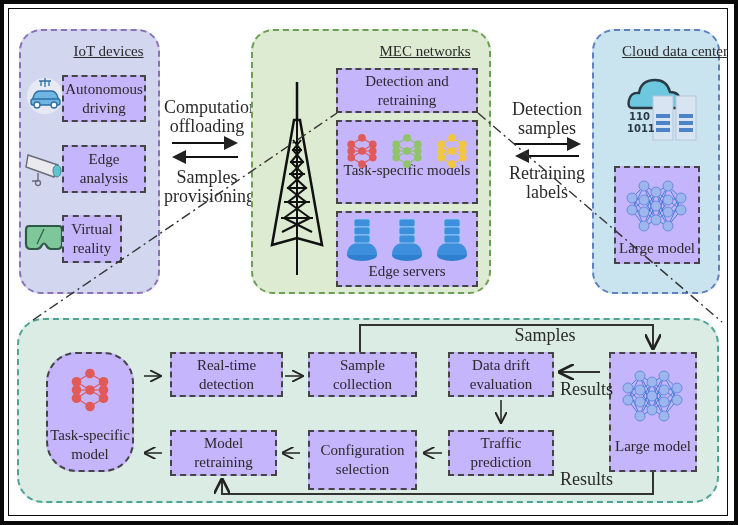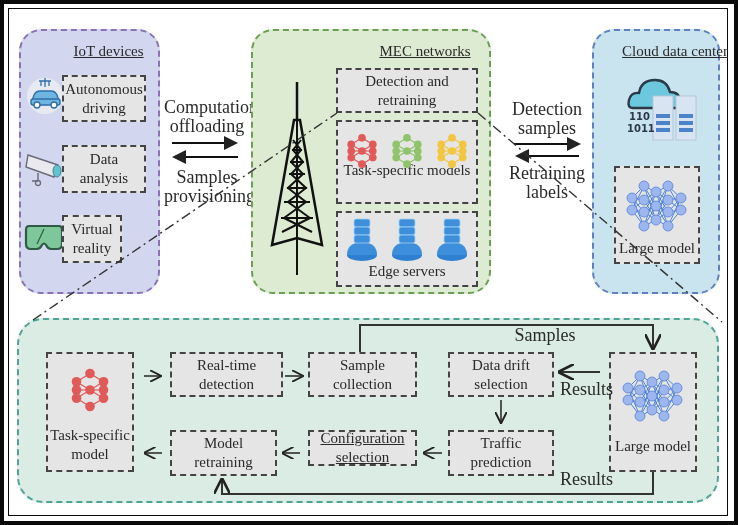--- a/index.html
+++ b/index.html
@@ -6,21 +6,21 @@
   body{width:738px;height:525px;position:relative;overflow:hidden;font-family:"Liberation Serif","DejaVu Serif",serif;color:#2a2a2a;}
   .frame-outer{position:absolute;left:0;top:0;width:730px;height:517px;border:4px solid #0a0a0a;}
   .frame-inner{position:absolute;left:8px;top:8px;width:718px;height:506px;border:1.5px solid #0a0a0a;}
   .abs{position:absolute;}
   .region{position:absolute;border-radius:22px;box-sizing:border-box;}
   .iot{left:19px;top:29px;width:141px;height:265px;background:#d3d6ef;border:2.5px dashed #8a72b5;}
   .mec{left:251px;top:29px;width:240px;height:265px;background:#dcebd2;border:2.5px dashed #6c9f55;}
   .cloud{left:592px;top:29px;width:128px;height:265px;background:#c9e3ef;border:2.5px dashed #5f7fbd;}
   .flow{left:17px;top:318px;width:702px;height:185px;background:#daece4;border:2.5px dashed #4ea397;border-radius:26px;}
   .title{position:absolute;text-decoration:underline;font-size:15px;text-align:center;white-space:nowrap;margin-left:19px;}
-  .dbox{position:absolute;background:#e5e5e5;border:2px dashed #444;box-sizing:border-box;display:flex;align-items:center;justify-content:center;text-align:center;font-size:15px;line-height:19px;white-space:pre-line;}
+  .dbox{position:absolute;background:#c4b5fd;border:2px dashed #444;box-sizing:border-box;display:flex;align-items:center;justify-content:center;text-align:center;font-size:15px;line-height:19px;white-space:pre-line;}
   .lbl{position:absolute;font-size:18px;line-height:19px;text-align:center;white-space:pre-line;}
   svg.overlay{position:absolute;left:0;top:0;width:738px;height:525px;pointer-events:none;}
 </style>
 </head>
 <body>
 
 <div class="frame-outer"></div>
 <div class="frame-inner"></div>
 
 <div class="region iot"></div>
@@ -36,21 +36,21 @@
 </svg>
 <div class="dbox" style="left:62px;top:75px;width:84px;height:47px;">Autonomous
 driving</div>
 
 <svg class="abs" style="left:24px;top:145px;" width="42" height="44" viewBox="0 0 42 44">
   <path d="M4 10 L34 20 L30 32 L2 22 Z" fill="#e9e9ee" stroke="#6a6a78" stroke-width="1.4"></path>
   <ellipse cx="33" cy="26" rx="4" ry="6" fill="#5ec4d0" stroke="#4a7f8a" stroke-width="1"></ellipse>
   <path d="M14 28 V36 M14 36 H8" stroke="#6a6a78" stroke-width="1.4"></path>
   <circle cx="14" cy="38" r="2.5" fill="none" stroke="#6a6a78" stroke-width="1.3"></circle>
 </svg>
-<div class="dbox" style="left:62px;top:145px;width:84px;height:48px;">Data
+<div class="dbox" style="left:62px;top:145px;width:84px;height:48px;">Edge
 analysis</div>
 
 <svg class="abs" style="left:24px;top:222px;" width="40" height="32" viewBox="0 0 40 32">
   <path d="M5 4 H35 Q38 4 38 8 V22 Q38 27 33 27 H27 Q24 27 22 23 Q20 20 18 23 Q16 27 13 27 H7 Q2 27 2 22 V8 Q2 4 5 4 Z" fill="#7ec79a" stroke="#2f5a45" stroke-width="2.2"></path>
   <path d="M20 7 L13 22" stroke="#2f5a45" stroke-width="1.2"></path>
 </svg>
 <div class="dbox" style="left:62px;top:215px;width:60px;height:48px;">Virtual
 reality</div>
 
 <div class="lbl" style="left:164px;top:98px;width:86px;">Computation
@@ -266,21 +266,21 @@
     <circle cx="42" cy="14" r="5" fill="#9db6ee" stroke="#5a82d6" stroke-width="0.8"></circle>
     <circle cx="42" cy="28" r="5" fill="#9db6ee" stroke="#5a82d6" stroke-width="0.8"></circle>
     <circle cx="42" cy="40" r="5" fill="#9db6ee" stroke="#5a82d6" stroke-width="0.8"></circle>
     <circle cx="42" cy="54" r="5" fill="#9db6ee" stroke="#5a82d6" stroke-width="0.8"></circle>
     <circle cx="55" cy="26" r="5" fill="#9db6ee" stroke="#5a82d6" stroke-width="0.8"></circle>
     <circle cx="55" cy="38" r="5" fill="#9db6ee" stroke="#5a82d6" stroke-width="0.8"></circle>
   </svg>
 
 <div class="region flow"></div>
 
-<div class="dbox" style="left:46px;top:352px;width:88px;height:120px;align-items:flex-end;padding-bottom:6px;">
+<div class="dbox" style="left:46px;top:352px;width:88px;height:120px;align-items:flex-end;padding-bottom:6px;border-radius:30px;">
   <span>Task-specific
 model</span>
 </div>
 <svg class="abs" id="flow-task-model" style="left:66px;top:360px;" width="48" height="60">
     <g>
       <line x1="24" y1="13.5" x2="10.5" y2="21.75" stroke="#e05a5a" stroke-width="1.2"></line>
       <line x1="24" y1="13.5" x2="37.5" y2="21.75" stroke="#e05a5a" stroke-width="1.2"></line>
       <line x1="10.5" y1="21.75" x2="10.5" y2="30" stroke="#e05a5a" stroke-width="1.2"></line>
       <line x1="10.5" y1="21.75" x2="24" y2="30" stroke="#e05a5a" stroke-width="1.2"></line>
       <line x1="37.5" y1="21.75" x2="24" y2="30" stroke="#e05a5a" stroke-width="1.2"></line>
@@ -303,24 +303,24 @@
       <circle cx="37.5" cy="38.25" r="4.8" fill="#e05a5a"></circle>
       <circle cx="24" cy="46.5" r="4.8" fill="#e05a5a"></circle>
     </g>
   </svg>
 
 <div class="dbox" style="left:170px;top:352px;width:113px;height:45px;">Real-time
 detection</div>
 <div class="dbox" style="left:308px;top:352px;width:109px;height:45px;">Sample
 collection</div>
 <div class="dbox" style="left:448px;top:352px;width:106px;height:45px;">Data drift
-selection</div>
+evaluation</div>
 <div class="dbox" style="left:448px;top:430px;width:106px;height:46px;">Traffic
 prediction</div>
-<div class="dbox" style="left:308px;top:430px;width:109px;height:36px;text-decoration:underline;">Configuration
+<div class="dbox" style="left:308px;top:430px;width:109px;height:60px;">Configuration
 selection</div>
 <div class="dbox" style="left:170px;top:430px;width:107px;height:46px;">Model
 retraining</div>
 
 <div class="dbox" style="left:609px;top:352px;width:88px;height:120px;align-items:flex-end;padding-bottom:14px;">
   <span>Large model</span>
 </div>
 <svg class="abs nn-large" style="left:622px;top:362px;" width="62" height="68">
     <line x1="6" y1="26" x2="18" y2="14" stroke="#3b78d8" stroke-width="0.9"></line>
     <line x1="6" y1="26" x2="18" y2="28" stroke="#3b78d8" stroke-width="0.9"></line>

